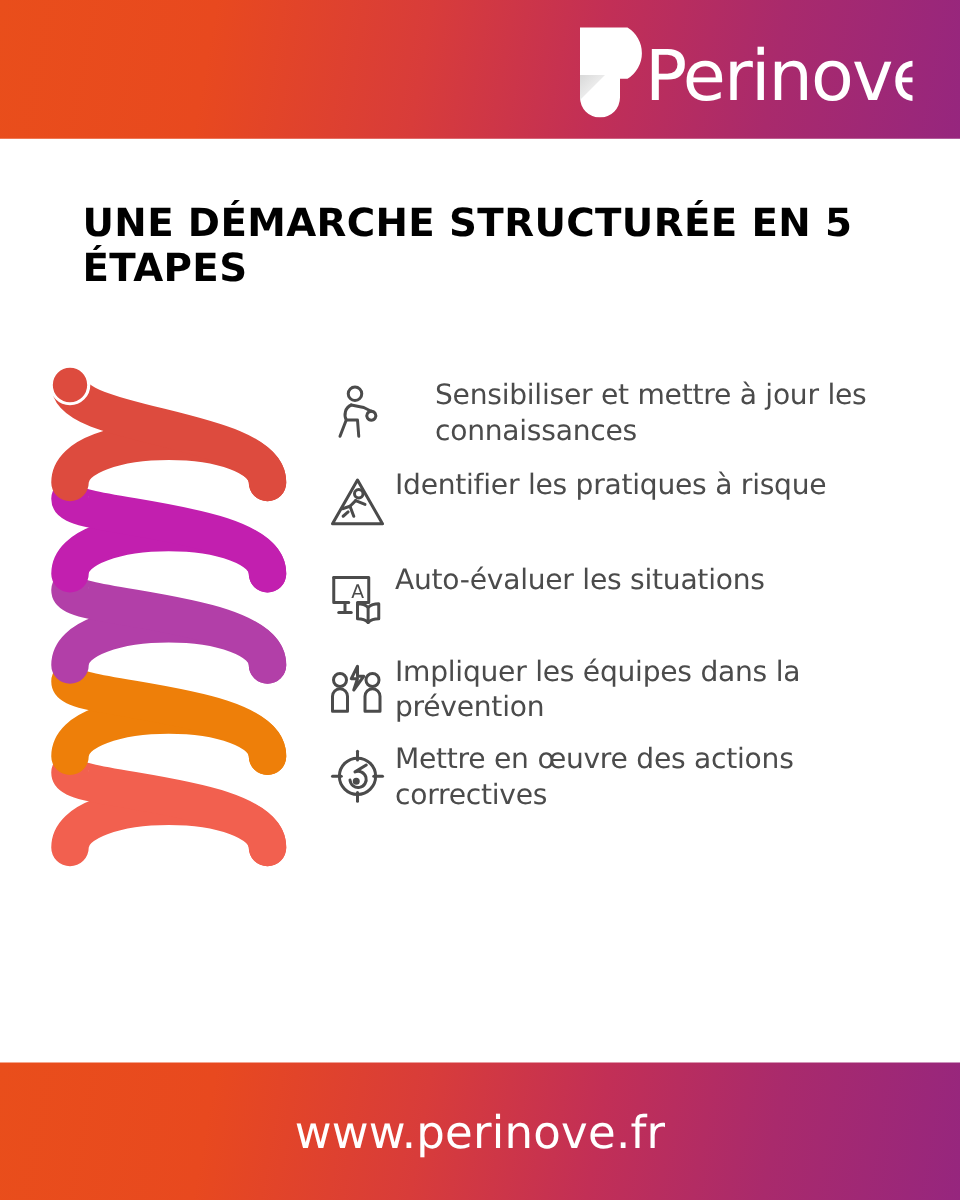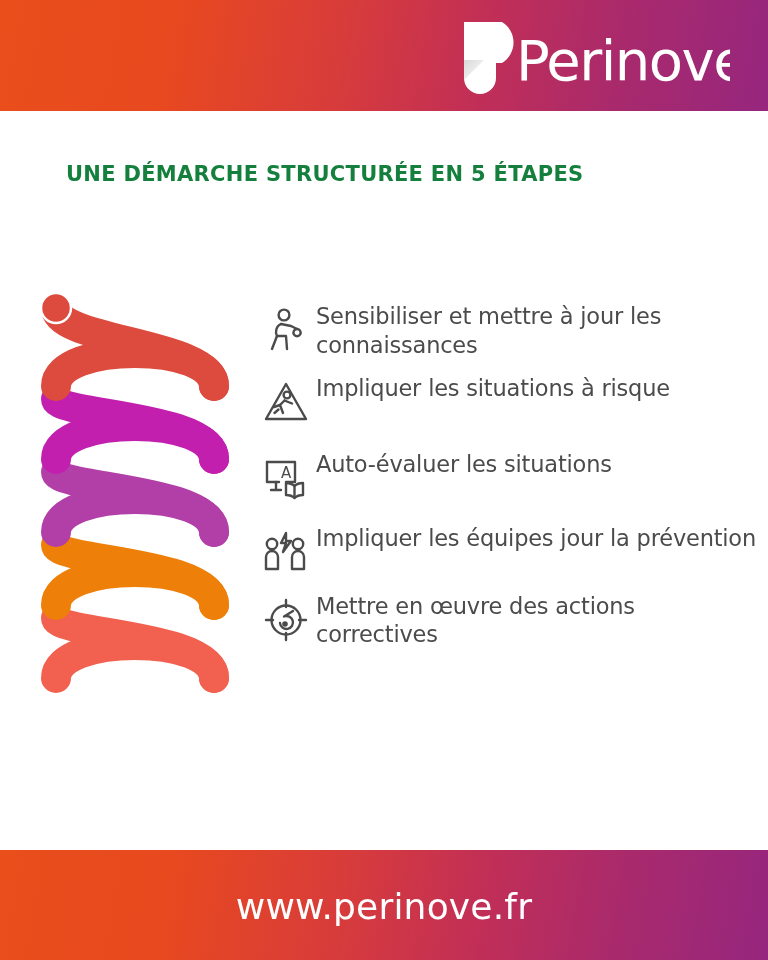--- a/index.html
+++ b/index.html
@@ -47,23 +47,23 @@
     display: flex;
     align-items: center;
   }
 
   
   .title {
     position: absolute;
     left: 66px;
     top: 162px;
     width: 660px;
-    color: #15803d;
+    color: #000000;
     font-family: "DejaVu Sans", sans-serif;
-    font-size: 21px;
+    font-size: 31px;
     font-weight: bold;
     letter-spacing: 0.3px;
     line-height: 1.15;
   }
 
   
   .spiral {
     position: absolute;
     left: 30px;
     top: 278px;
@@ -97,21 +97,21 @@
     flex: 1 1 auto;
     color: #4B4B4B;
     font-family: "DejaVu Sans", sans-serif;
     font-size: 22.5px;
     line-height: 1.28;
     padding-top: 6px;
     letter-spacing: -0.2px;
   }
 
   
-  .step-1 { margin-bottom: 8px; }
+  .step-1 { margin-bottom: 8px; gap: 32px; }
   .step-2 { margin-bottom: 14px; min-height: 52px; }
   .step-3 { margin-bottom: 12px; min-height: 52px; }
   .step-4 { margin-bottom: 6px; }
   .step-5 { margin-bottom: 12px; }
 
   
   .footer-url {
     position: absolute;
     left: 0;
     top: 886px;
@@ -191,21 +191,21 @@
       <span class="step-icon">
         <svg width="46" height="44" viewBox="0 0 46 44" fill="none" stroke="#4B4B4B" stroke-width="2.4" stroke-linecap="round" stroke-linejoin="round">
           <path d="M23 4 L43 39 L3 39 Z"></path>
           <circle cx="24" cy="15" r="3.4"></circle>
           <path d="M21.5 20.5 L29 23.5"></path>
           <path d="M21.5 20.5 L17 25 L20 33"></path>
           <path d="M17 25 L11 27"></path>
           <path d="M11.5 33 L15.5 29.5"></path>
         </svg>
       </span>
-      <span class="step-label">Impliquer les situations à risque</span>
+      <span class="step-label">Identifier les pratiques à risque</span>
     </div>
 
     <div class="step step-3">
       <span class="step-icon">
         <svg width="48" height="44" viewBox="0 0 48 44" fill="none" stroke="#4B4B4B" stroke-width="2.4" stroke-linecap="round" stroke-linejoin="round">
           <path d="M5 6 h28 v20 h-9"></path>
           <path d="M17 26 H5 V6"></path>
           <path d="M14 26 v7"></path>
           <path d="M9 34 h10"></path>
           <text x="19" y="22" fill="#4B4B4B" stroke="none" font-family="DejaVu Sans, sans-serif" font-size="15">A</text>
@@ -219,21 +219,21 @@
     <div class="step step-4">
       <span class="step-icon">
         <svg width="48" height="44" viewBox="0 0 48 44" fill="none" stroke="#4B4B4B" stroke-width="2.4" stroke-linecap="round" stroke-linejoin="round">
           <circle cx="10" cy="14" r="5.2"></circle>
           <path d="M4 39 V27 a6 6 0 0 1 12 0 v12 Z"></path>
           <circle cx="36" cy="14" r="5.2"></circle>
           <path d="M30 39 V27 a6 6 0 0 1 12 0 v12 Z"></path>
           <path d="M24 3 L19 13 h5 l-3 9 8 -11 h-5 Z" fill="none"></path>
         </svg>
       </span>
-      <span class="step-label">Impliquer les équipes jour la prévention</span>
+      <span class="step-label">Impliquer les équipes dans la prévention</span>
     </div>
 
     <div class="step step-5">
       <span class="step-icon">
         <svg width="46" height="46" viewBox="0 0 46 46" fill="none" stroke="#4B4B4B" stroke-width="2.4" stroke-linecap="round" stroke-linejoin="round">
           <circle cx="23" cy="23" r="14.5"></circle>
           <path d="M23 3 V10"></path>
           <path d="M23 36 V43"></path>
           <path d="M3 23 H10"></path>
           <path d="M36 23 H43"></path>

